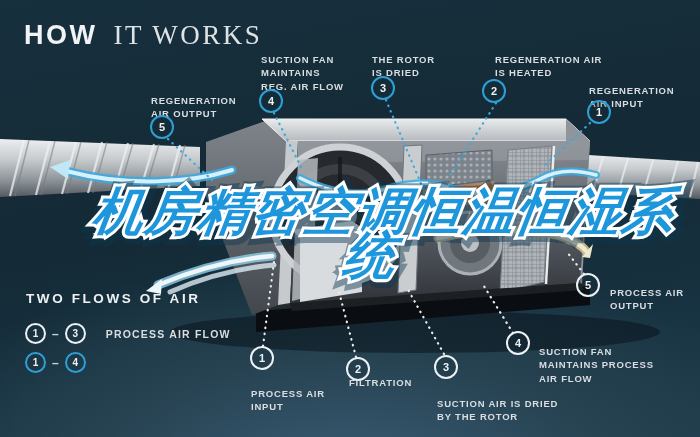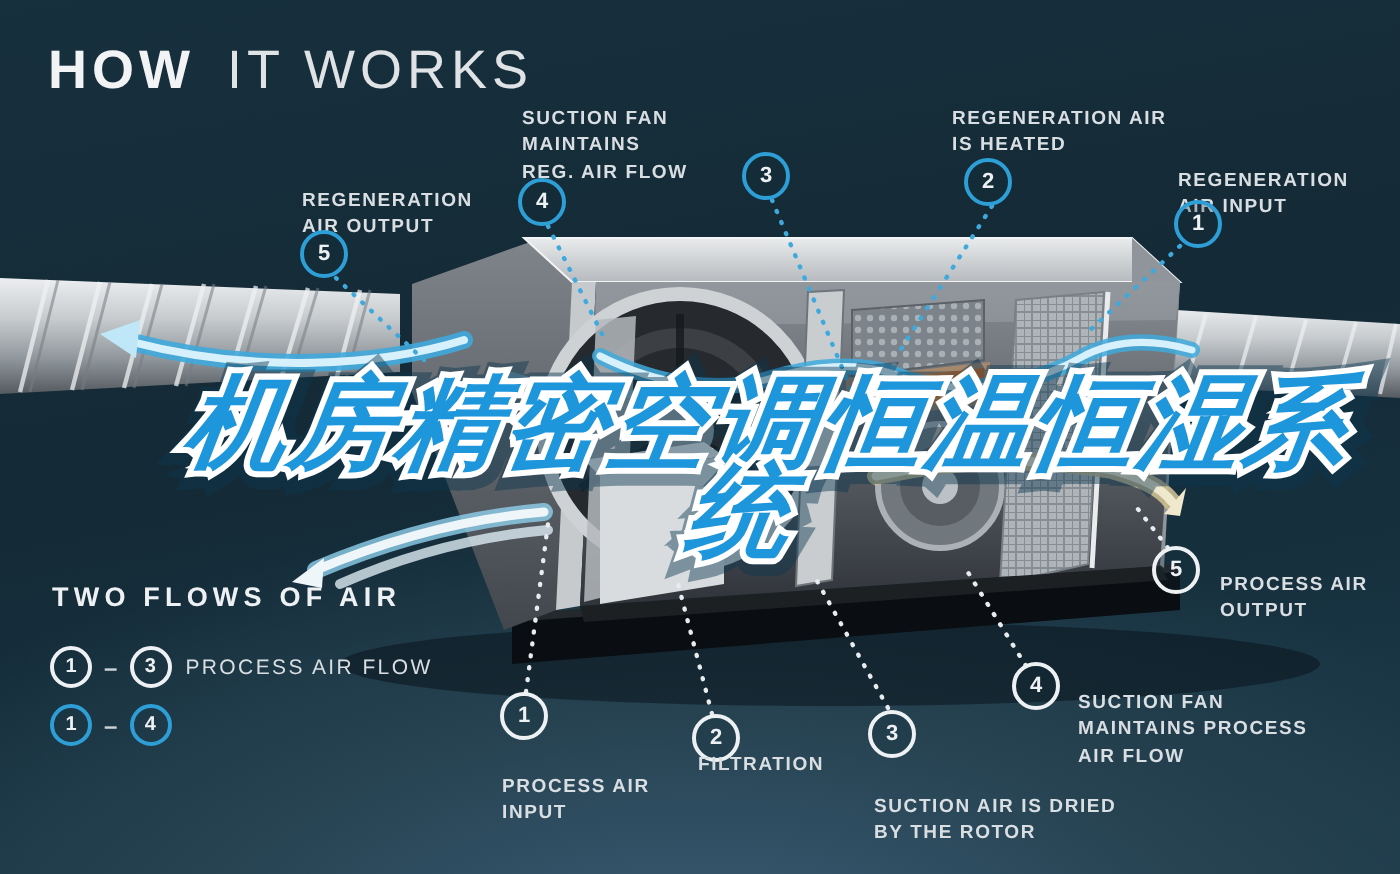--- a/index.html
+++ b/index.html
@@ -6,35 +6,35 @@
   .stage{
     position:relative;width:700px;height:437px;overflow:hidden;
     font-family:"Liberation Sans",sans-serif;
     background:
       radial-gradient(95% 75% at 50% 112%, #3c5e78 0%, #274352 40%, rgba(21,43,56,0) 72%),
       linear-gradient(170deg,#17303d 0%,#142a36 45%,#16303e 70%,#1d3a4a 100%);
   }
   .scene{position:absolute;inset:0;width:700px;height:437px;}
   .title{position:absolute;left:24px;top:20px;font-size:27px;letter-spacing:2.5px;color:#f1f3f5;white-space:nowrap;}
   .title .t-bold{font-weight:bold;text-align:center;}
-  .title .t-light{font-weight:normal;opacity:.92;margin-left:6px;}
+  .title .t-light{font-weight:normal;opacity:.92;margin-left:6px;font-family:Liberation Serif, serif;}
   .callout{position:absolute;font-size:9.5px;font-weight:bold;letter-spacing:.8px;
     line-height:1.4;color:#d9dee2;white-space:pre-line;margin-top:10px;}
   .num-circle{position:absolute;width:24px;height:24px;box-sizing:border-box;border-radius:50%;
     border:2px solid #eef1f3;display:flex;align-items:center;justify-content:center;
     font-size:11px;font-weight:bold;color:#eef1f3;background:rgba(20,42,54,.25);}
   .num-circle.blue{border-color:#2e9fd6;}
   .legend-heading{position:absolute;left:26px;top:291px;font-size:13.5px;font-weight:600;
     letter-spacing:2.6px;color:#eef1f3;white-space:nowrap;text-align:right;}
   .legend-row{position:absolute;left:25px;display:flex;align-items:center;gap:5px;}
   .legend-row .lc{width:21px;height:21px;box-sizing:border-box;border-radius:50%;border:2px solid #eef1f3;
     display:flex;align-items:center;justify-content:center;font-size:10px;font-weight:bold;color:#eef1f3;}
   .legend-row.reg .lc{border-color:#2e9fd6;}
   .legend-row .ldash{color:#cdd3d8;font-size:12px;font-weight:bold;margin:0 1px;}
-  .legend-row .legend-label{margin-left:2px;font-size:10.5px;font-weight:normal;letter-spacing:1.2px;color:#d9dee2;white-space:nowrap;}
+  .legend-row .legend-label{margin-left:15px;font-size:10.5px;font-weight:bold;letter-spacing:1.2px;color:#d9dee2;white-space:nowrap;}
 </style>
 </head>
 <body>
 
 <div class="stage">
 
   <svg class="scene" viewBox="0 0 700 437" aria-hidden="true">
     <defs>
       <linearGradient id="ductG" x1="0" y1="0" x2="0" y2="1">
         <stop offset="0" stop-color="#eceef0"></stop>
@@ -216,25 +216,27 @@
       <span>5</span>
     </div>
 
   <div class="callout" style="left:261px;top:43px">SUCTION FAN
 MAINTAINS
 REG. AIR FLOW</div>
   <div class="num-circle blue" style="left:259px;top:89px">
       <span>4</span>
     </div>
 
+  <div class="callout" style="left:372px;top:43px">THE ROTOR
+IS DRIED</div>
   <div class="num-circle blue" style="left:371px;top:76px">
       <span>3</span>
     </div>
 
-  <div class="callout" style="left:476px;top:43px">REGENERATION AIR
+  <div class="callout" style="left:495px;top:43px">REGENERATION AIR
 IS HEATED</div>
   <div class="num-circle blue" style="left:482px;top:79px">
       <span>2</span>
     </div>
 
   <div class="callout" style="left:589px;top:74px">REGENERATION
 AIR INPUT</div>
   <div class="num-circle blue" style="left:587px;top:100px">
       <span>1</span>
     </div>

